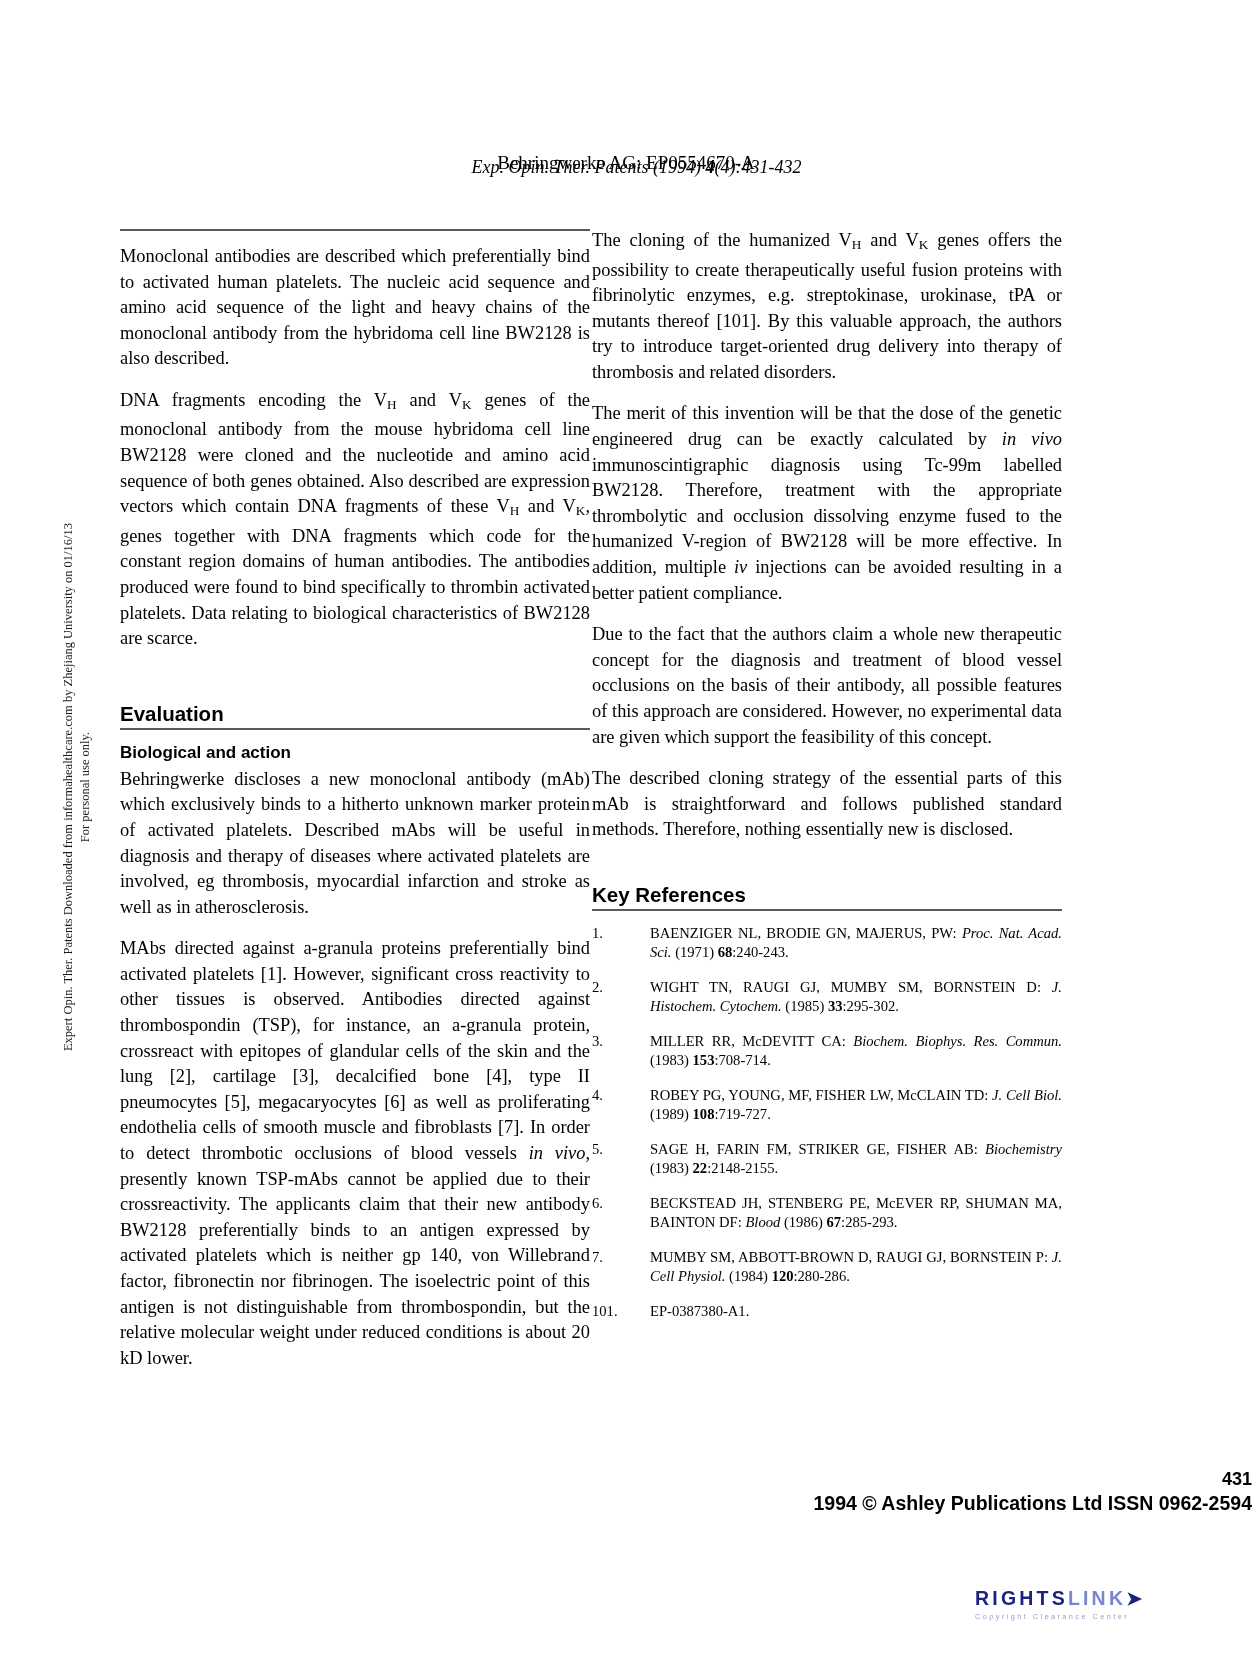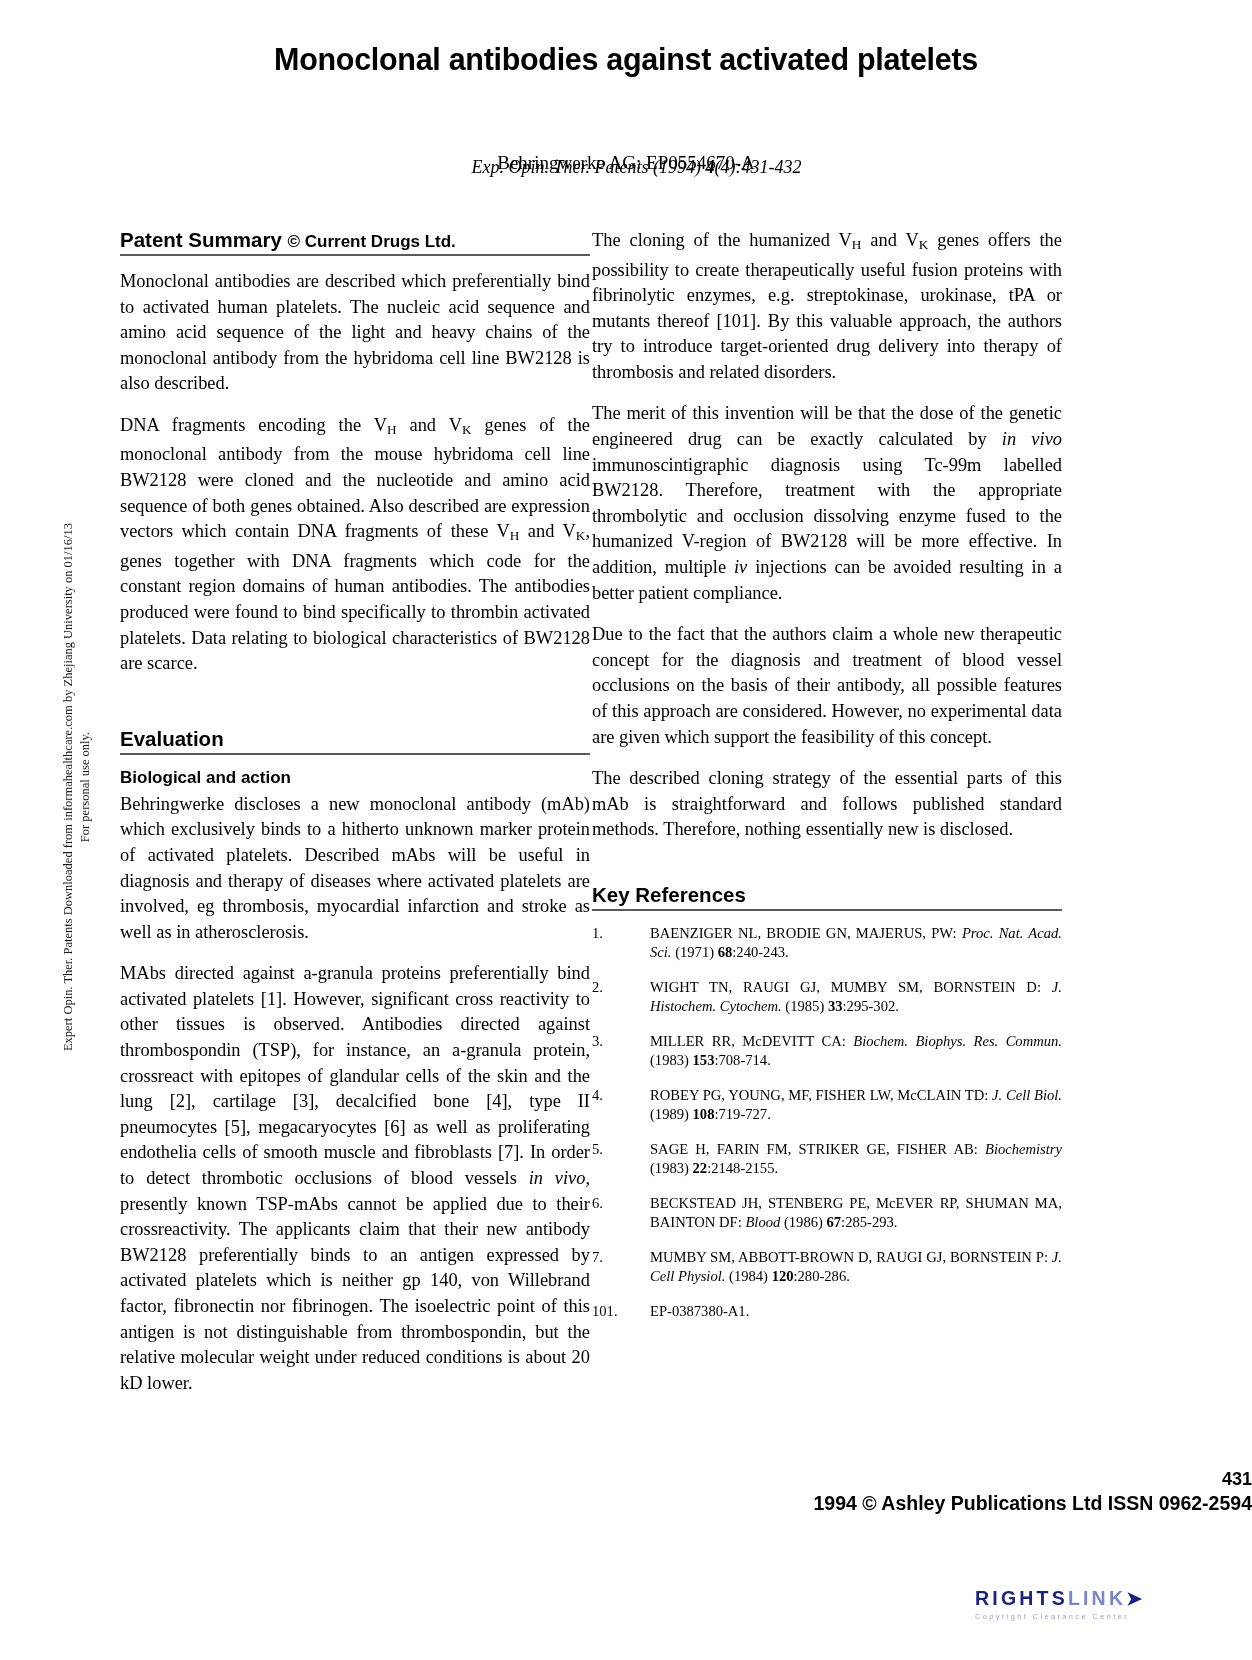--- a/index.html
+++ b/index.html
@@ -198,32 +198,27 @@
 </head>
 <body>
 
 <div class="page">
 
   <div class="sidemark">
     <span>Expert Opin. Ther. Patents Downloaded from informahealthcare.com by Zhejiang University on 01/16/13</span>
     <span class="l2">For personal use only.</span>
   </div>
 
-  <div class="doc-title">Monoclonal antibodies against activated platelets</div>
   <div class="doc-subtitle">Behringwerke AG: EP0554670-A</div>
   <div class="doc-citation">
     <span>Exp. Opin. Ther. Patents (1994) </span><b>4</b><span>(4):431-432</span>
   </div>
 
   <div class="col col-left">
 
-    <h2 class="sec">
-      <span>Patent Summary</span>
-      <span class="small">© Current Drugs Ltd.</span>
-    </h2>
     <div class="rule"></div>
 
     <p class="body">Monoclonal antibodies are described which preferentially bind to activated human platelets. The nucleic acid sequence and amino acid sequence of the light and heavy chains of the monoclonal antibody from the hybridoma cell line BW2128 is also described.</p>
 
     <p class="body"><span>DNA fragments encoding the V</span><sub>H</sub><span> and V</span><sub>K</sub><span> genes of the monoclonal antibody from the mouse hybridoma cell line BW2128 were cloned and the nucleotide and amino acid sequence of both genes obtained. Also described are expression vectors which contain DNA fragments of these V</span><sub>H</sub><span> and V</span><sub>K</sub><span>, genes together with DNA fragments which code for the constant region domains of human antibodies. The antibodies produced were found to bind specifically to thrombin activated platelets. Data relating to biological characteristics of BW2128 are scarce.</span></p>
 
     <div class="gap-eval"></div>
 
     <h2 class="sec">Evaluation</h2>
     <div class="rule"></div>

